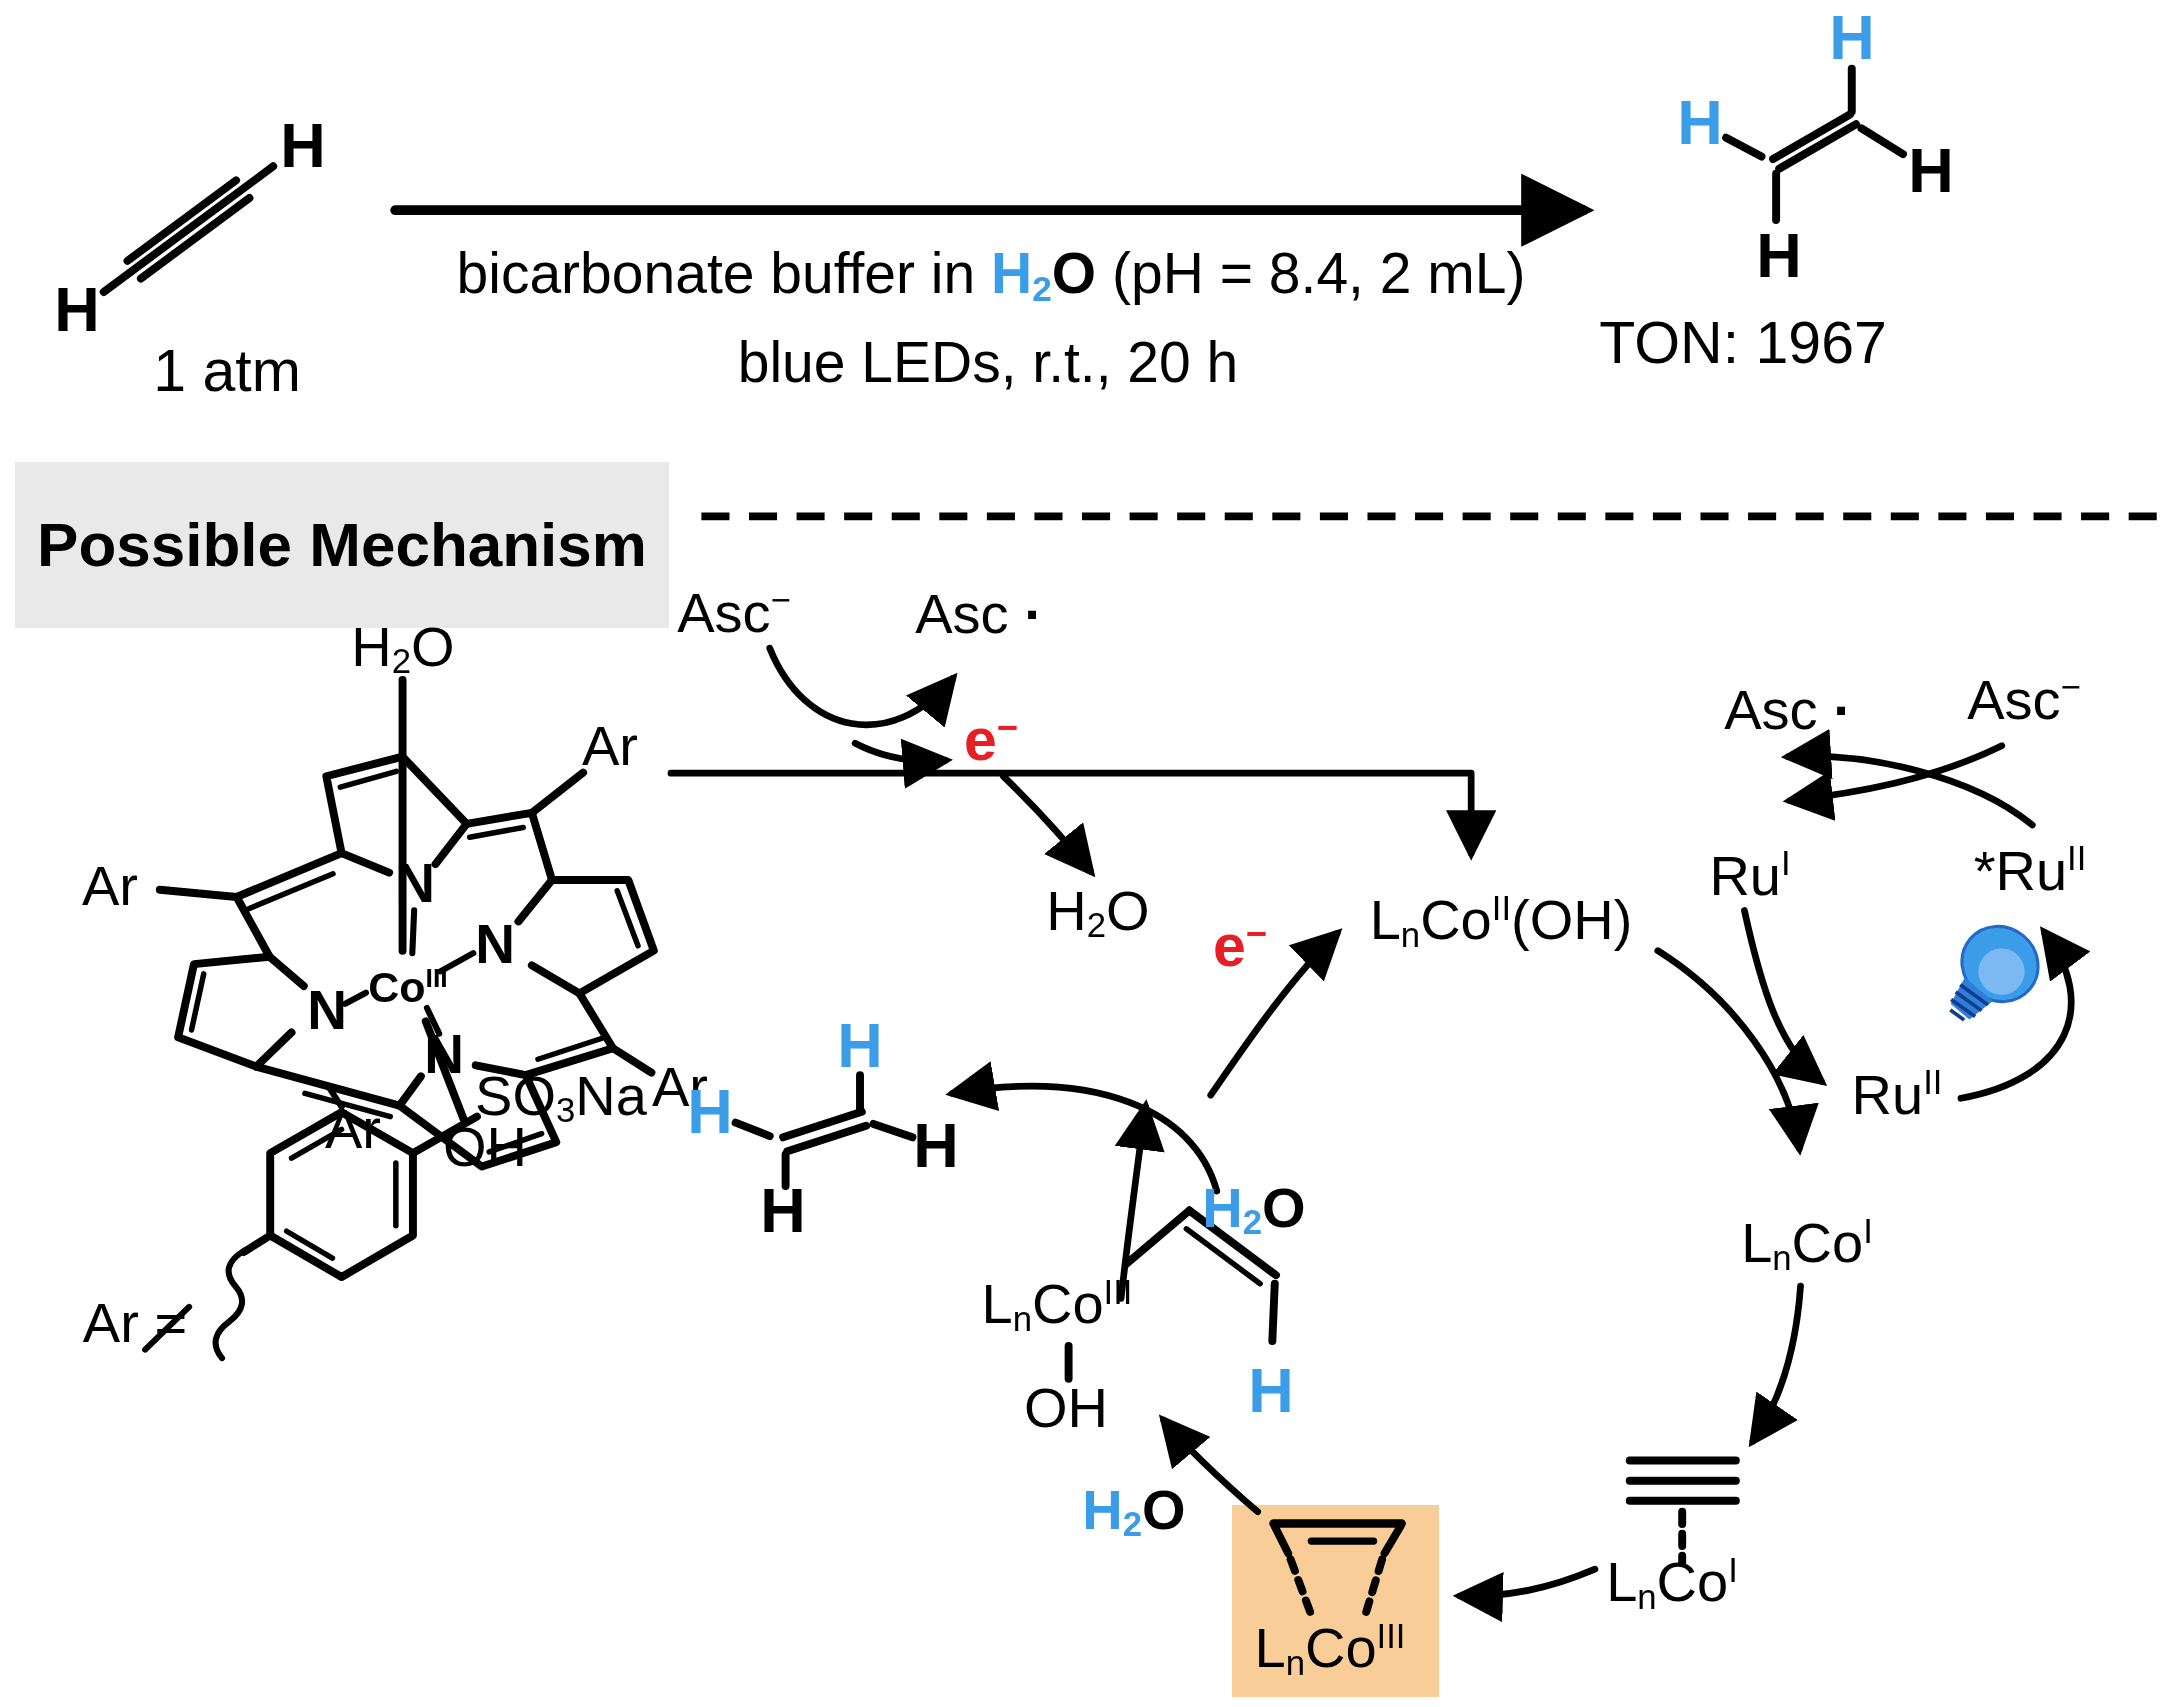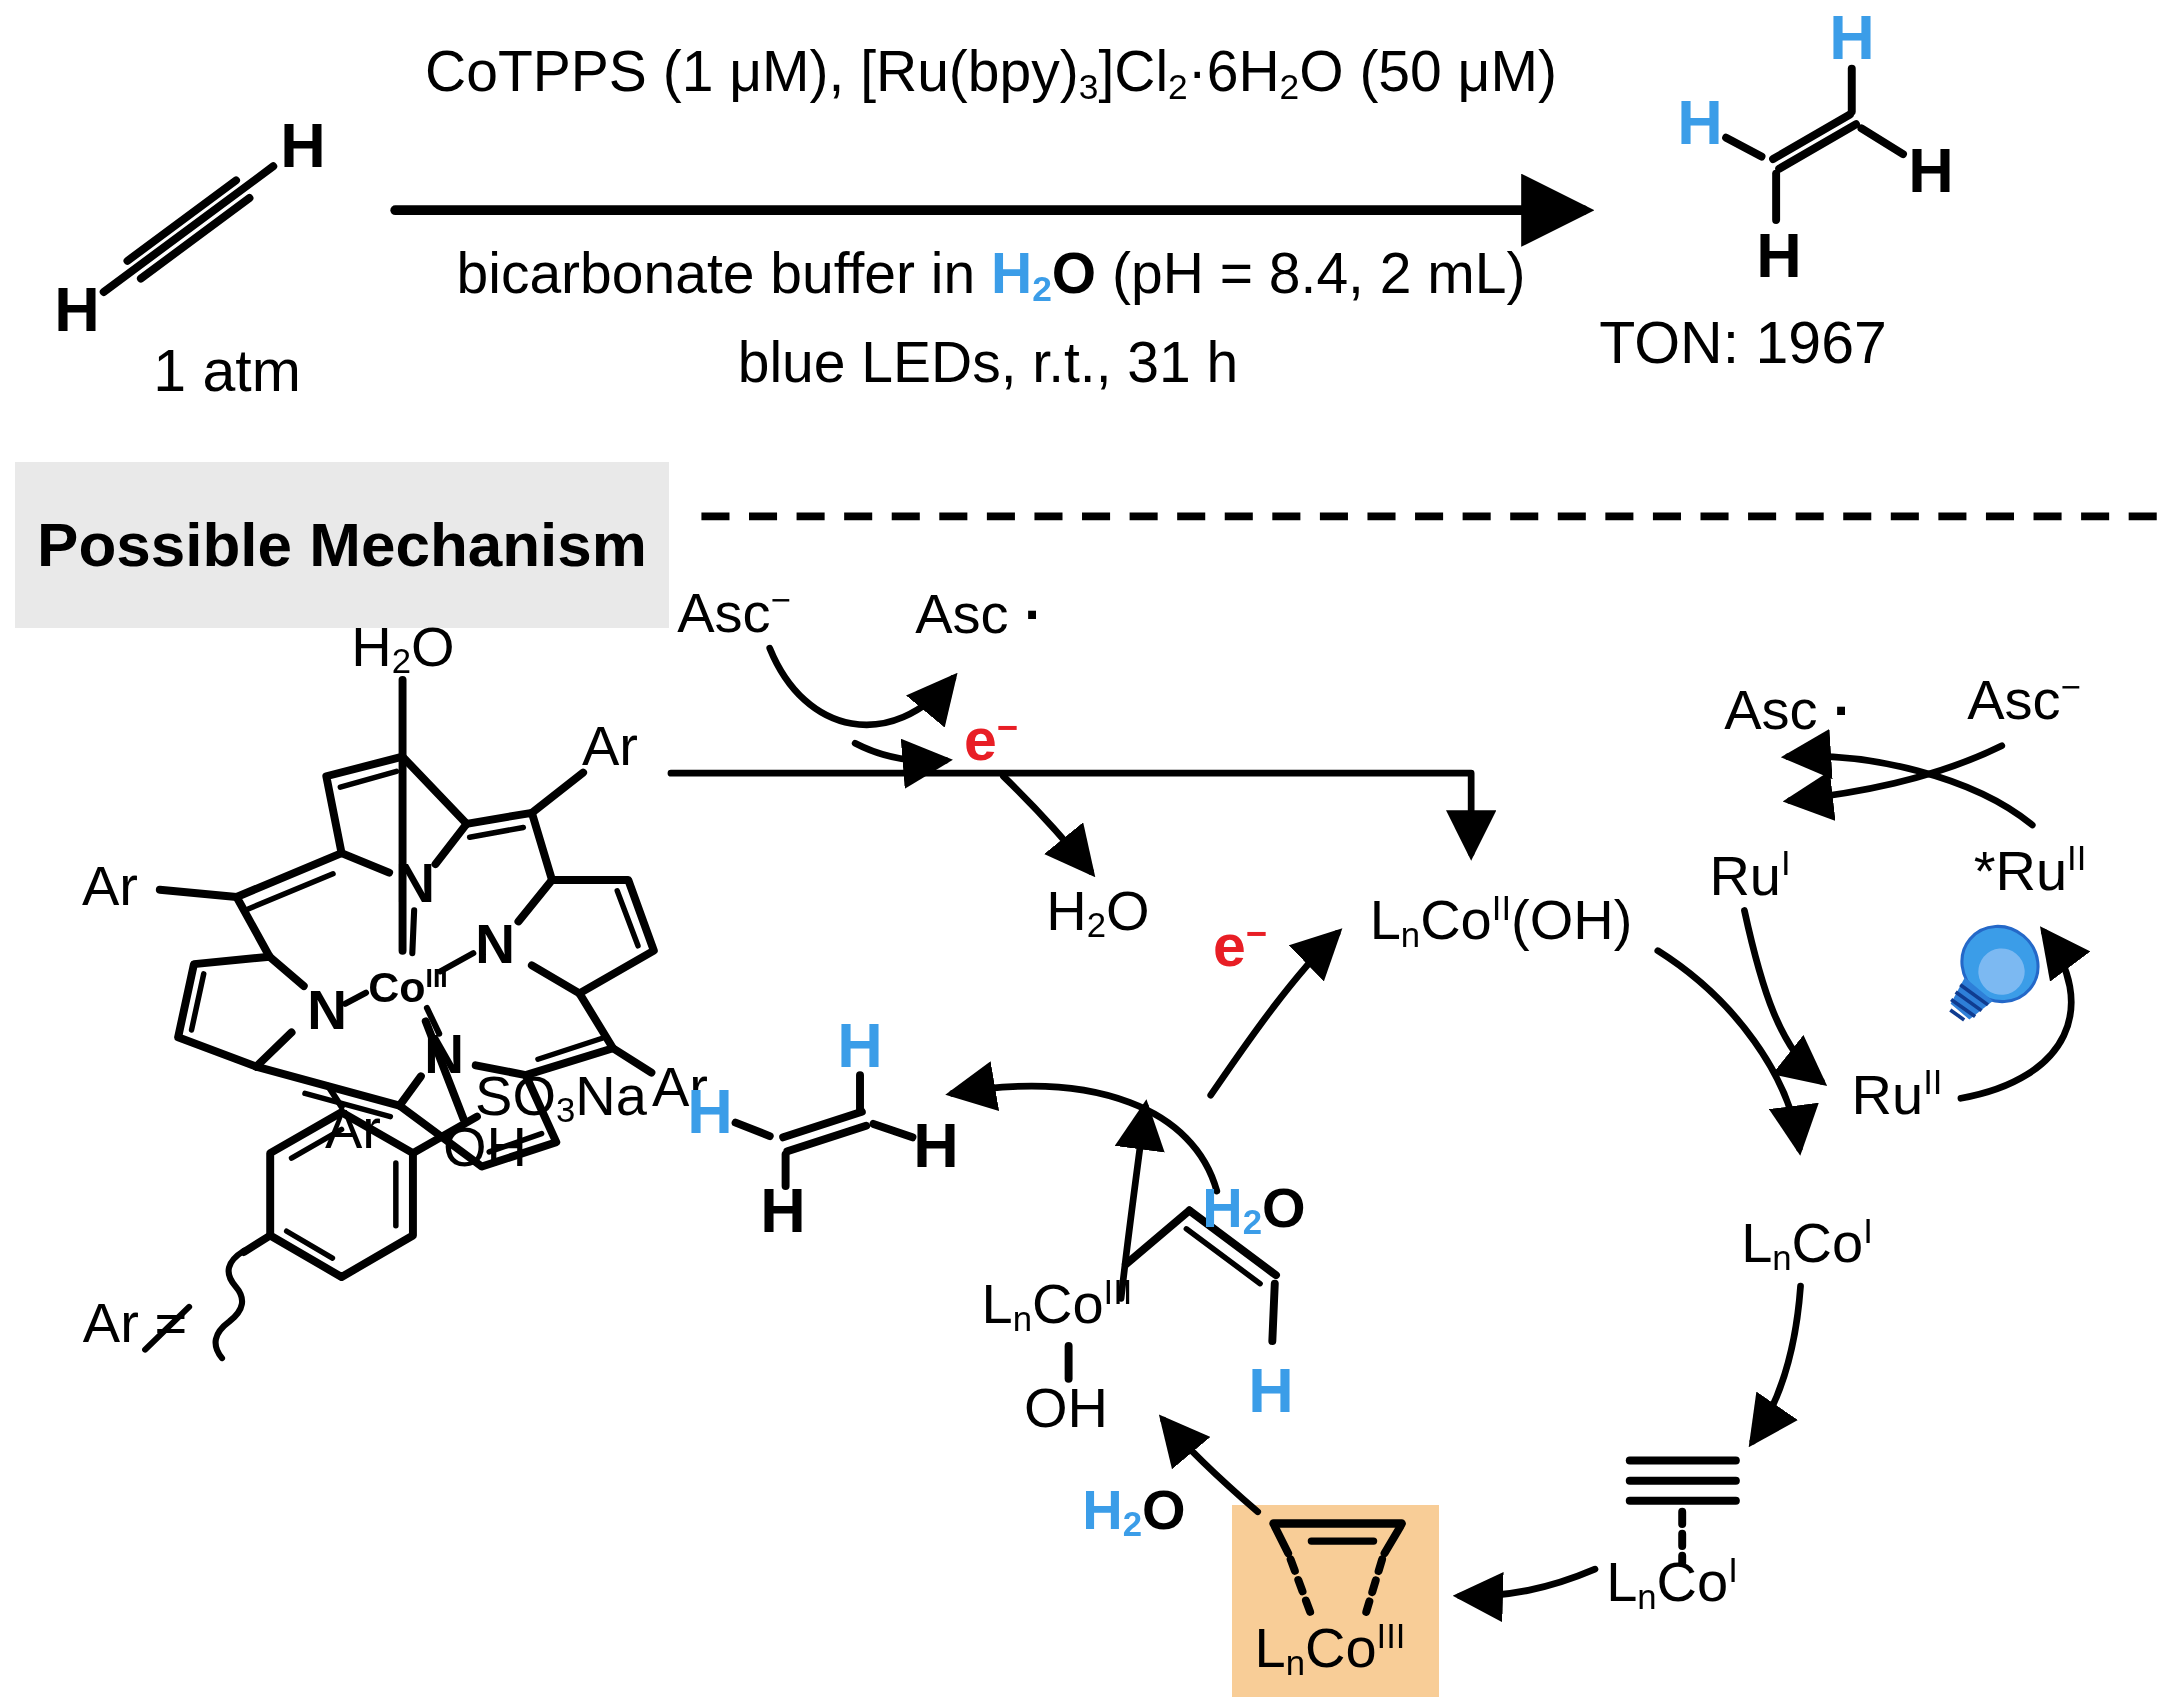--- a/index.html
+++ b/index.html
@@ -179,23 +179,22 @@
       <line x1="3224" y1="1638" x2="3280" y2="1634" stroke="#103C90" stroke-width="6"></line>
       <line x1="3226" y1="1652" x2="3278" y2="1648" stroke="#103C90" stroke-width="6"></line>
       <line x1="3228" y1="1666" x2="3276" y2="1662" stroke="#103C90" stroke-width="6"></line>
       <line x1="3238" y1="1680" x2="3266" y2="1678" stroke="#103C90" stroke-width="6"></line>
     </g>
   </svg>
 
   <div class="lbl t-h" style="left:303px; top:145px;">H</div>
   <div class="lbl t-h" style="left:77px; top:309px;">H</div>
   <div class="lbl t-ton" style="left:227px; top:371px;">1 atm</div>
-  <div class="lbl t-cond" style="left:991px; top:74px;"><span>CoTPPS (1 μM), [Ru(bpy)</span><span class="f-sub">3</span><span>]Cl</span><span class="f-sub">2</span><span>·6H</span><span class="f-sub">2</span><span>O (50 μM)</span></div>
   <div class="lbl t-cond" style="left:991px; top:276px;"><span>bicarbonate buffer in </span><span class="f-blue f-bold">H</span><span class="f-blue f-bold f-sub">2</span><span class="f-bold">O</span><span> (pH = 8.4, 2 mL)</span></div>
-  <div class="lbl t-cond" style="left:988px; top:362px;">blue LEDs, r.t., 31 h</div>
+  <div class="lbl t-cond" style="left:988px; top:362px;">blue LEDs, r.t., 20 h</div>
   <div class="lbl t-h h-blue" style="left:1852px; top:37px;">H</div>
   <div class="lbl t-h h-blue" style="left:1700px; top:122px;">H</div>
   <div class="lbl t-h" style="left:1931px; top:170px;">H</div>
   <div class="lbl t-h" style="left:1779px; top:255px;">H</div>
   <div class="lbl t-ton" style="left:1727px; top:343px;margin-left:16px;">TON: 1967</div>
 
   <div class="lbl t-title" style="left:342px; top:545px;">Possible Mechanism</div>
 
   <div class="lbl t-species" style="left:403px; top:649px;"><span>H</span><span class="f-sub">2</span><span>O</span></div>
   <div class="lbl t-co" style="left:408px; top:987px;"><span>Co</span><span class="f-sup">III</span></div>

